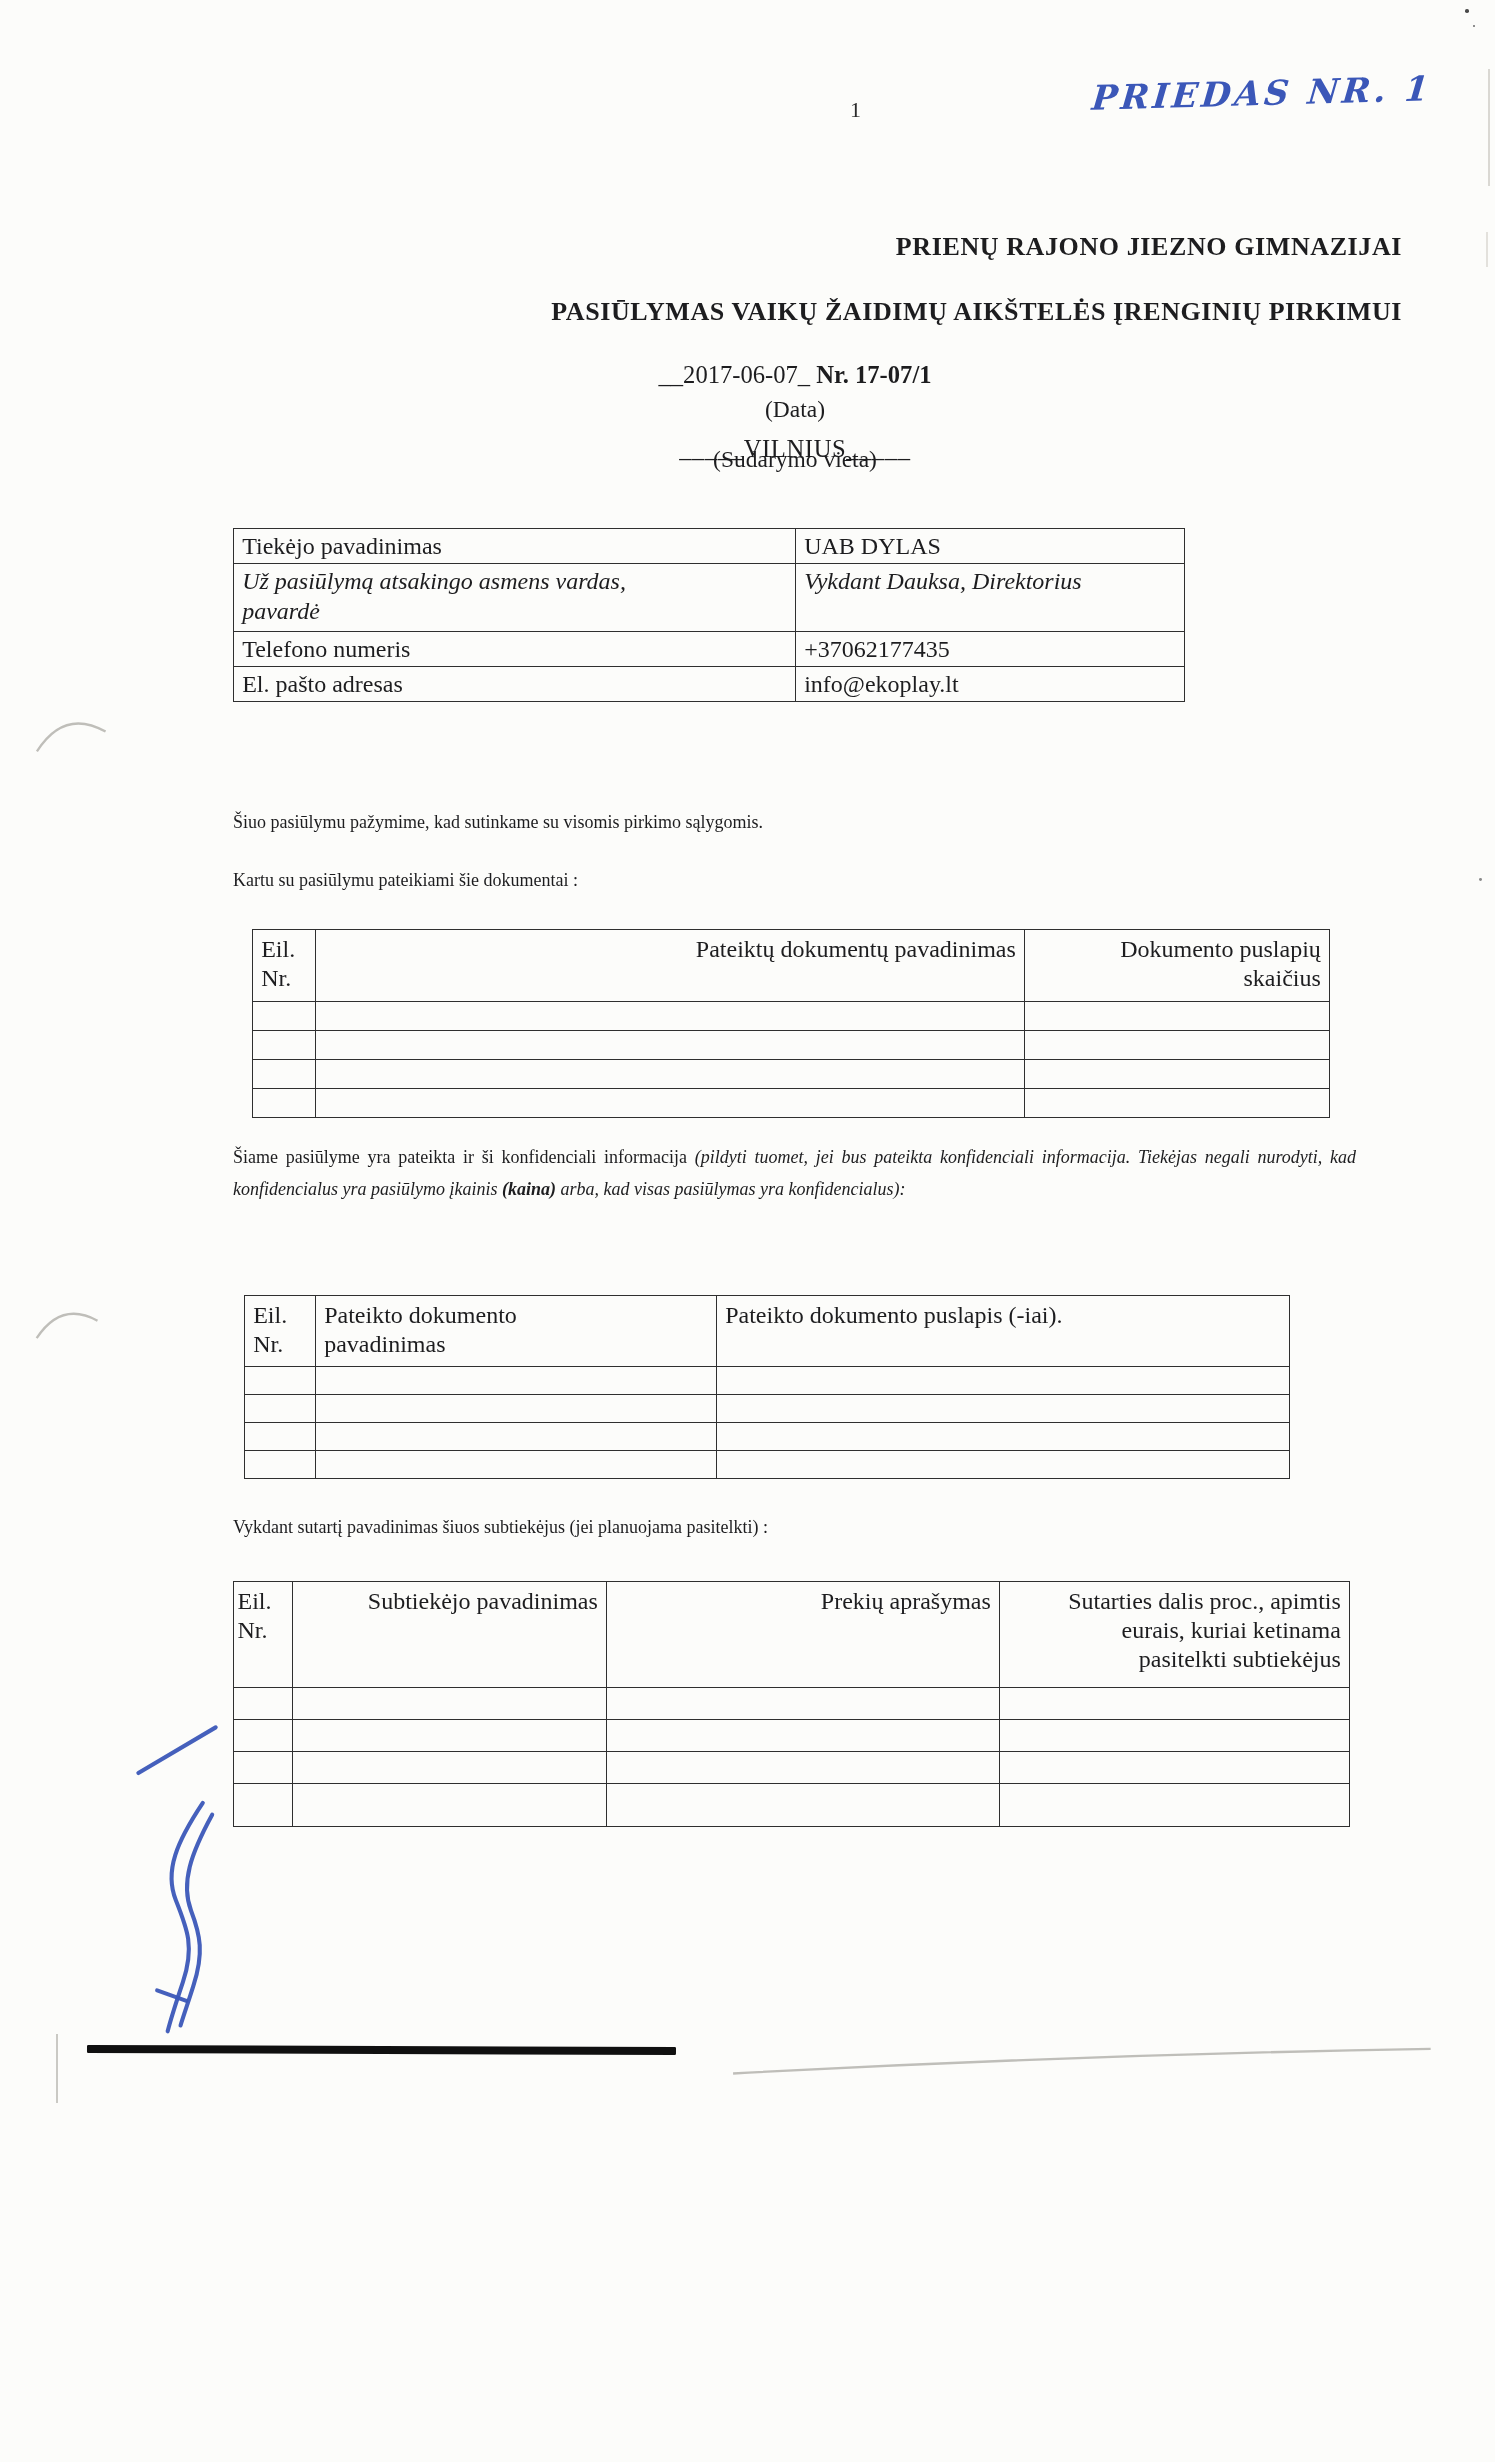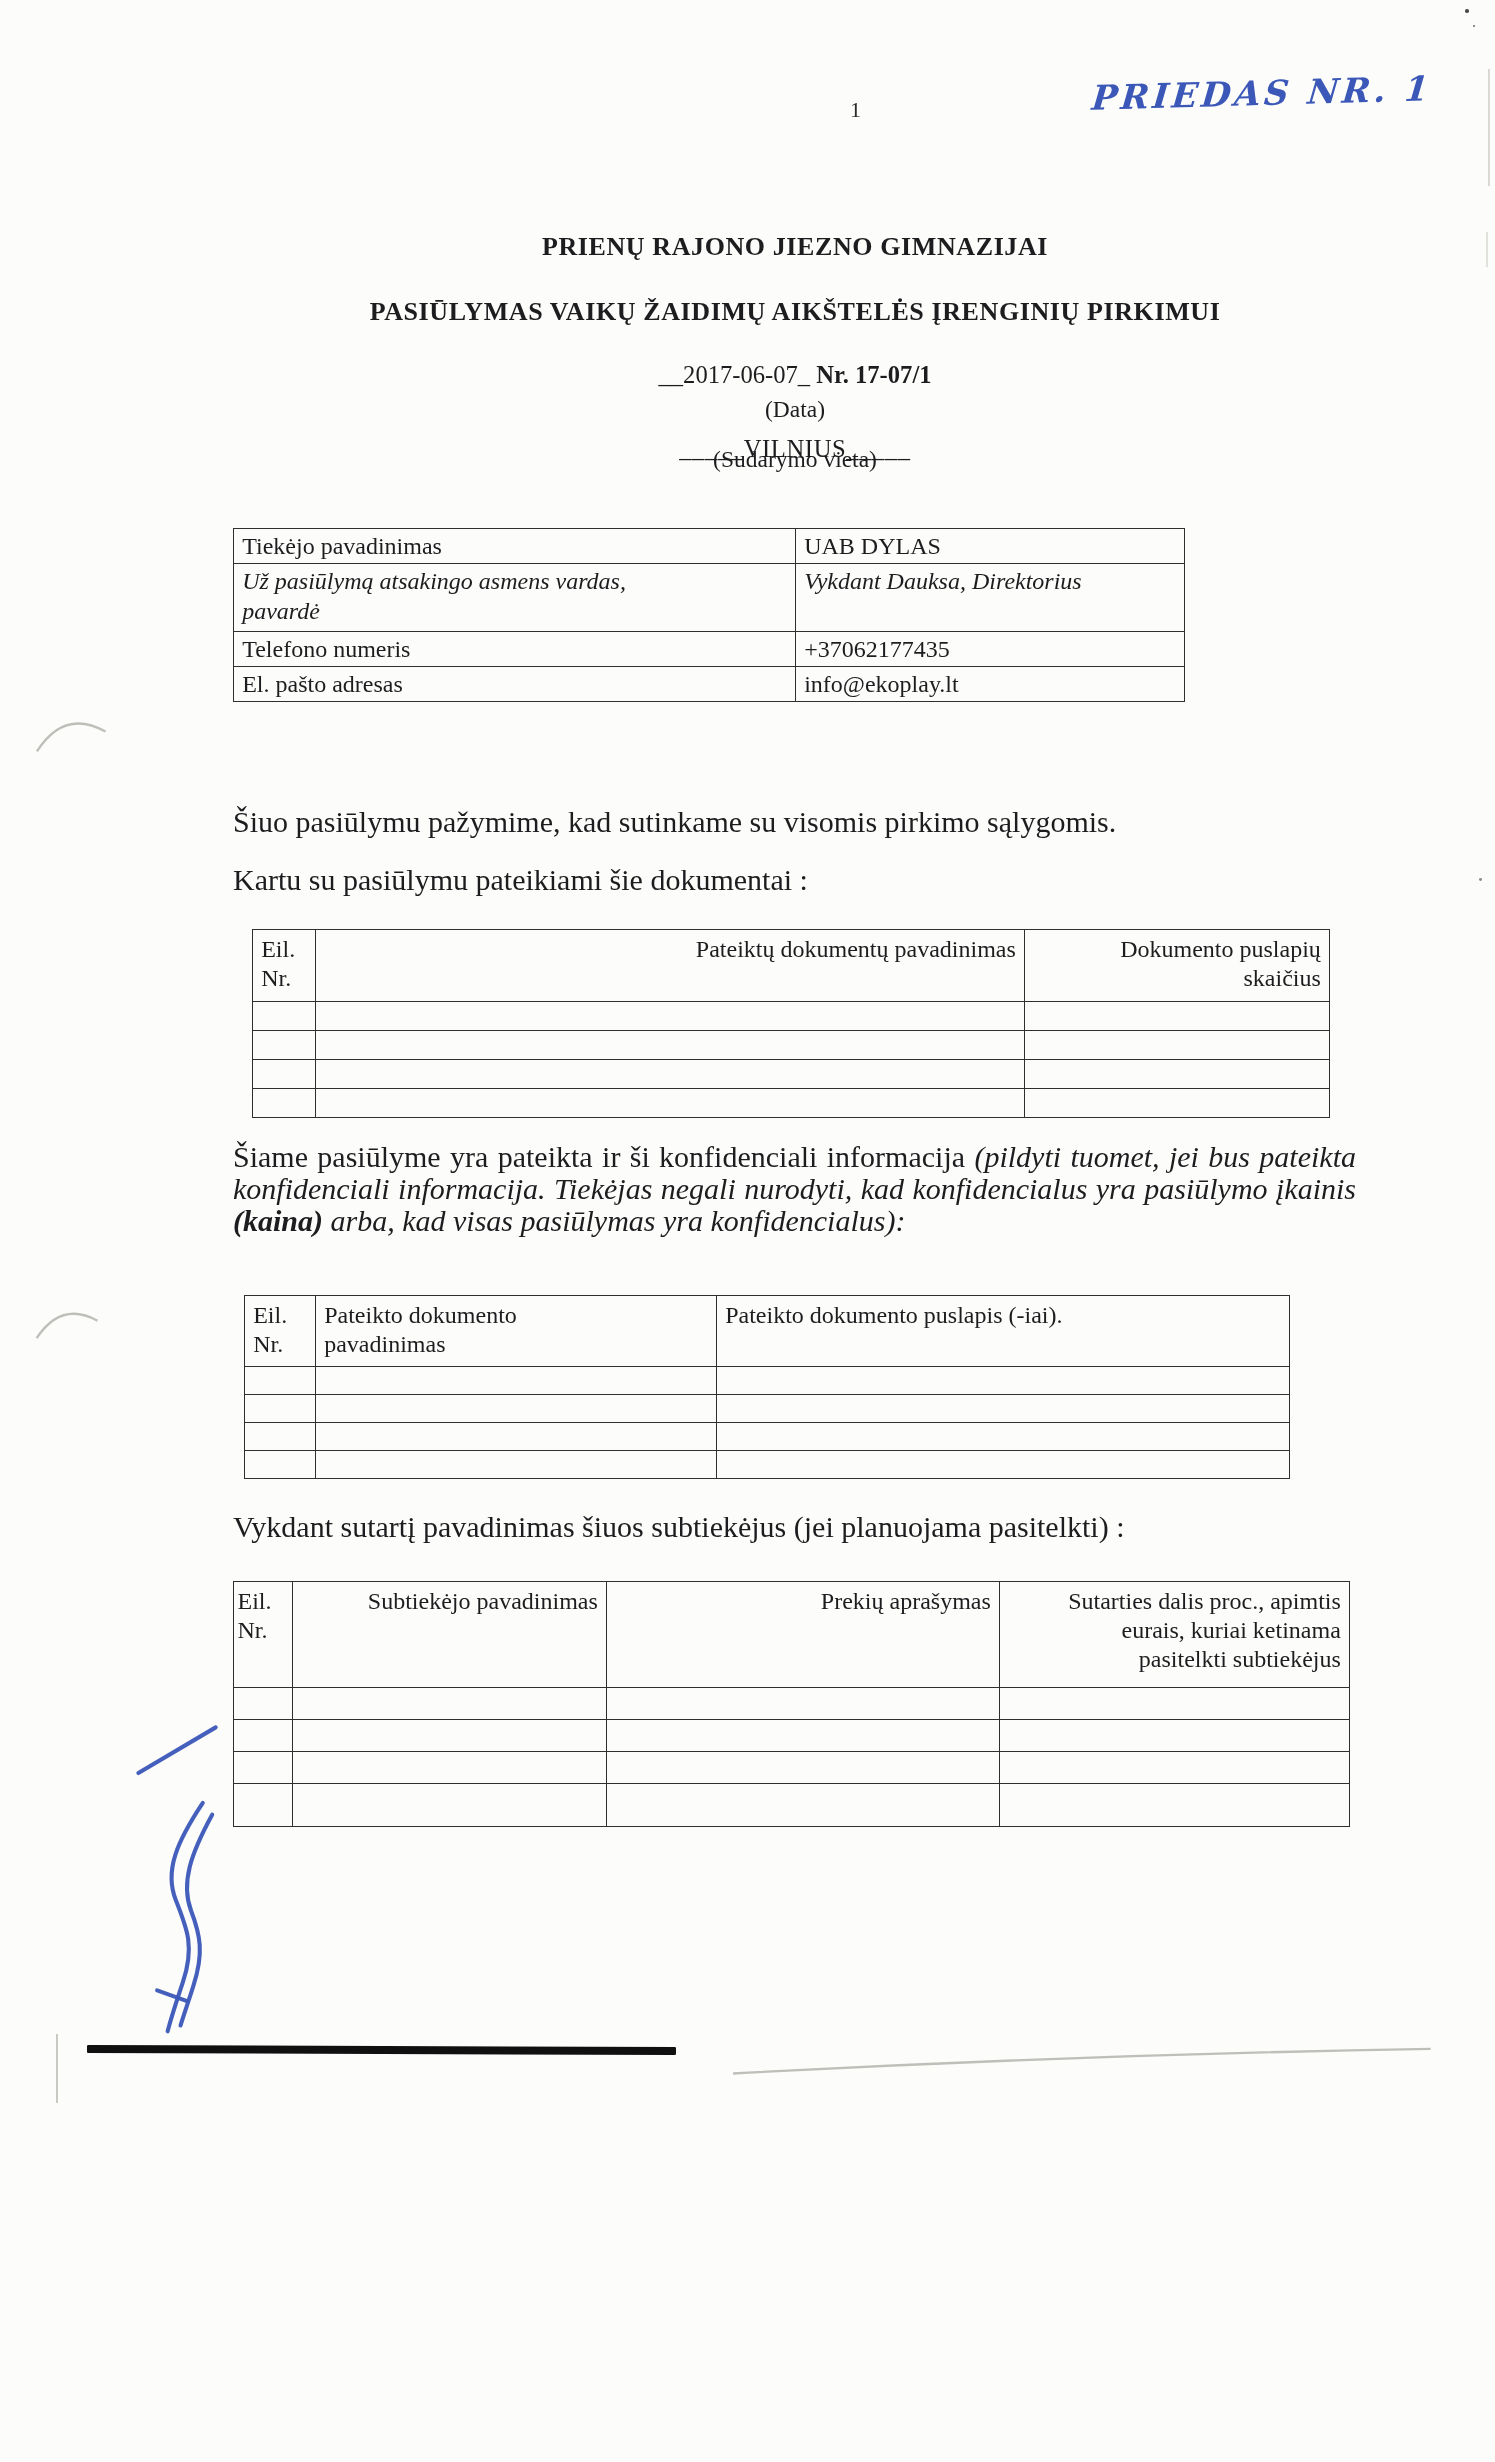--- a/index.html
+++ b/index.html
@@ -15,27 +15,27 @@
 
   .page-num { left:850px; top:97px; font-size:22px; color:#2a2a2a; }
 
   .annotation {
     left:1092px; top:73px; font-size:34px; font-weight:700; font-style:italic;
     font-family:"DejaVu Serif", serif; letter-spacing:3.5px; white-space:nowrap;
     transform:rotate(-1.6deg) skewX(-7deg);
   }
 
   .centerblock { left:188px; width:1214px; text-align:center; }
-  .title { font-weight:700; font-size:26px; letter-spacing:0.6px; }
+  .title { font-weight:700; font-size:26px; letter-spacing:0.6px;text-align:right; }
   .date-line { font-size:24.6px; }
   .caption { font-size:23.5px; }
   .place-line { font-size:24.6px; letter-spacing:0.6px; }
   .bold { font-weight:700; }
 
-  .para { font-size:30px; line-height:32px; }
+  .para { font-size:18px; line-height:32px; }
   .justify { text-align:justify; }
   .ital { font-style:italic; }
 
   table { position:absolute; border-collapse:collapse; table-layout:fixed; font-size:24px; color:#1d1d1f; }
   td { border:1.8px solid #2f2f2f; padding:1.8px 8.2px; vertical-align:top; line-height:30.5px; overflow:hidden; }
   .pre { white-space:pre-line; }
   .ctr { text-align:right; }
   .hc { line-height:29px; padding-top:4.7px; }
 
   .t1 { left:233px; top:528px; width:952px; }

